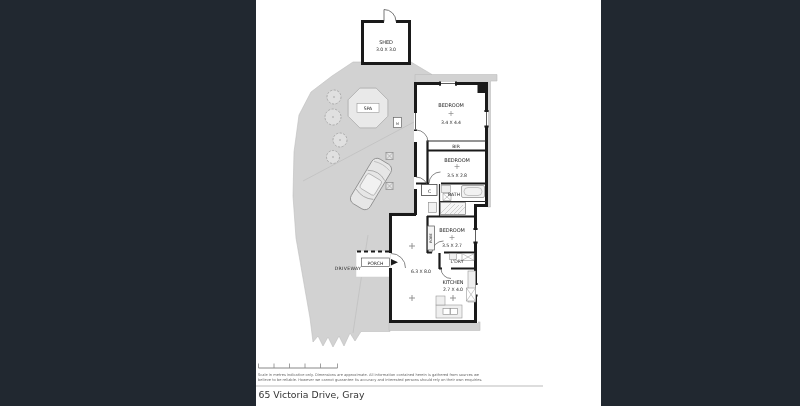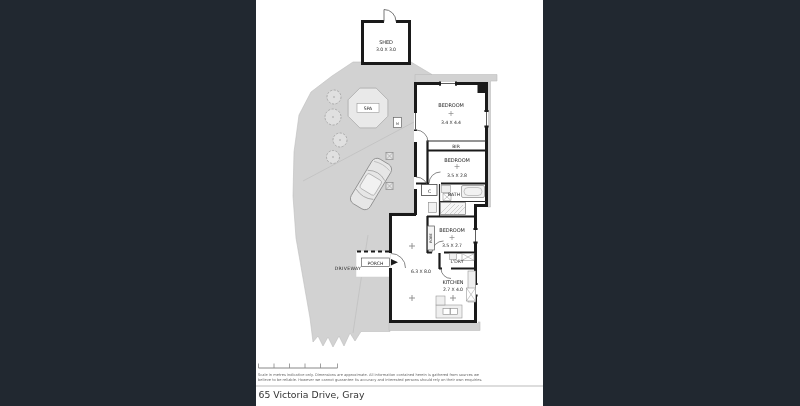--- a/index.html
+++ b/index.html
@@ -3,21 +3,21 @@
 <meta charset="utf-8">
 <style>
   html,body{margin:0;padding:0;}
   body{
     width:800px;height:406px;overflow:hidden;
     background:#212830;
     font-family:"DejaVu Sans", sans-serif;
     position:relative;
   }
   .sheet{
-    position:absolute;left:256px;top:0;width:287px;height:406px;
+    position:absolute;left:256px;top:0;width:345px;height:406px;
     background:#ffffff;
   }
   svg{display:block;}
   .lbl{fill:#2b2b2b;}
   .room-name{font-size:5px;letter-spacing:-0.1px;}
   .room-dims{font-size:4.6px;letter-spacing:-0.1px;}
   .tiny{font-size:4.6px;}
   .micro{font-size:3.4px;}
   .disc{font-size:3.6px;fill:#666;}
   .addr{font-size:9.3px;fill:#333;}

